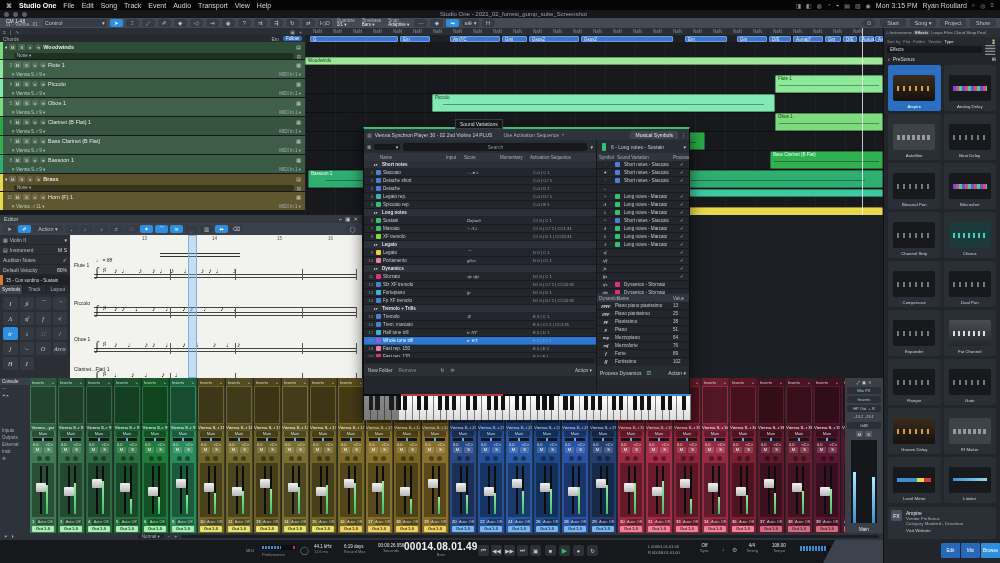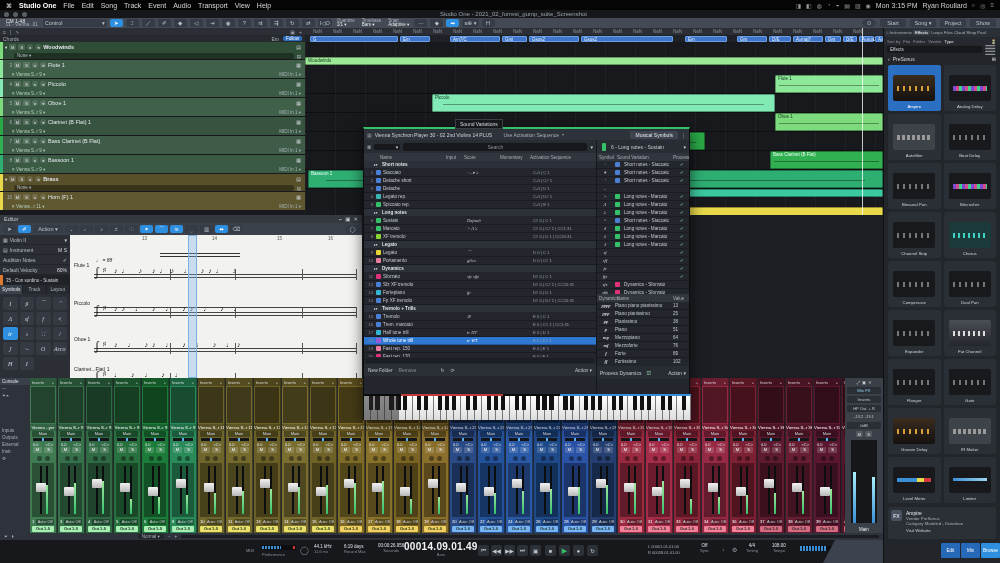--- a/index.html
+++ b/index.html
@@ -2353,21 +2353,21 @@
       </div>
       <div class="abs" style="left: 344px; top: 4px;">
         <div class="tp-val">6:19 days</div>
         <div class="tp-lbl">Record Max</div>
       </div>
       <div class="abs" style="left: 378px; top: 3px; text-align: center;">
         <div class="tp-val">00:00:26.956</div>
         <div class="tp-lbl">Seconds</div>
       </div>
       <div class="abs" style="left: 404px; top: 1px; text-align: center;">
-        <div id="tp-bars">00014.09.01.49</div>
+        <div id="tp-bars">00014.08.01.49</div>
         <div class="tp-lbl">Bars</div>
       </div>
       <div class="abs tpbtn" style="left: 478px; top: 5px;">⏮</div>
       <div class="abs tpbtn" style="left: 491px; top: 5px;">◀◀</div>
       <div class="abs tpbtn" style="left: 504px; top: 5px;">▶▶</div>
       <div class="abs tpbtn" style="left: 517px; top: 5px;">⏭</div>
       <div class="abs tpbtn" style="left: 530px; top: 5px;">▣</div>
       <div class="abs tpbtn" style="left: 545px; top: 5px;">■</div>
       <div class="abs tpbtn" style="left: 559px; top: 5px; color: rgb(53, 192, 106); font-size: 7px;">▶</div>
       <div class="abs tpbtn" style="left: 573px; top: 5px; color: rgb(208, 212, 218);">●</div>

